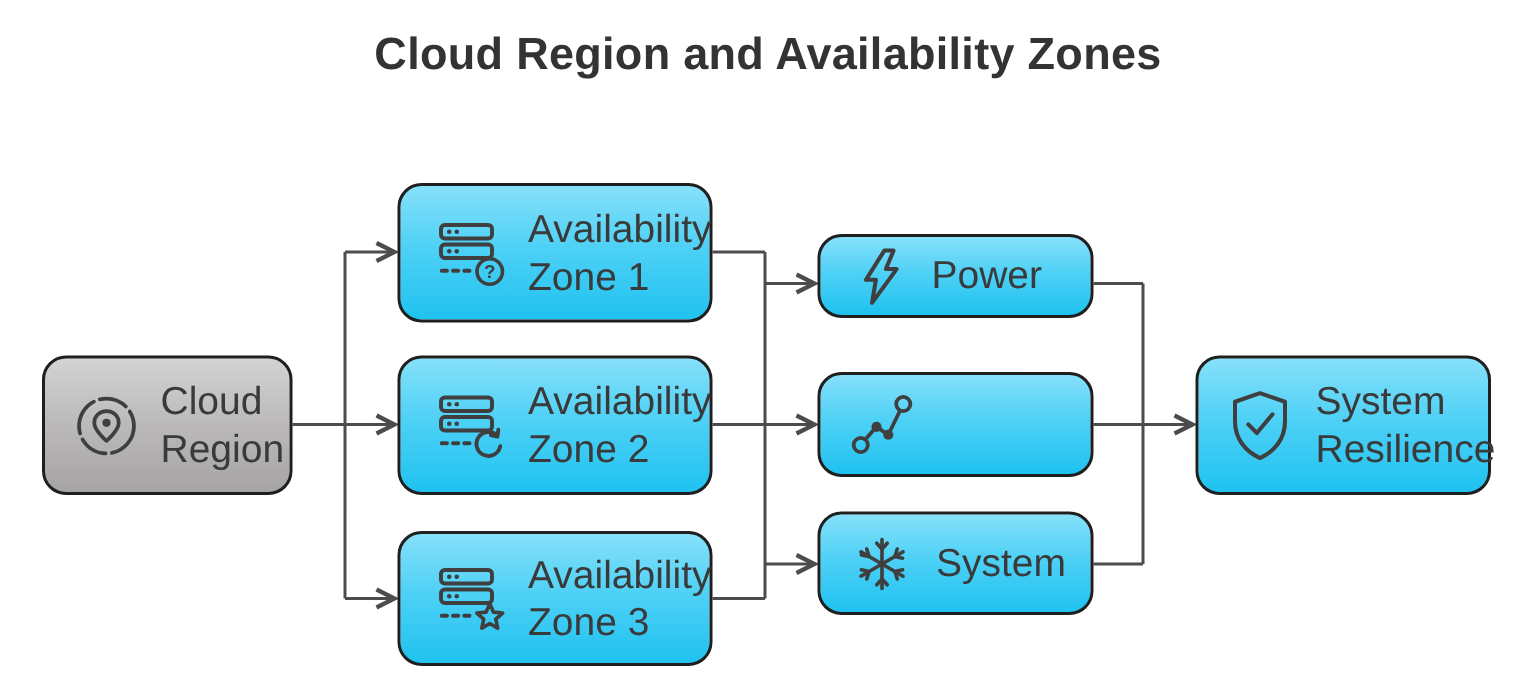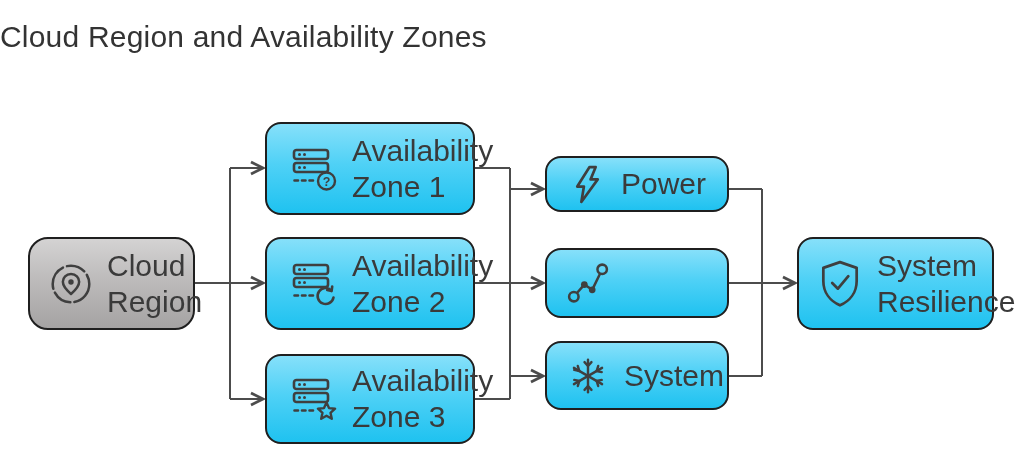--- a/index.html
+++ b/index.html
@@ -6,44 +6,43 @@
   #stage{
     position:relative;
     width:1024px;height:461px;
     background:#ffffff;
     font-family:"Liberation Sans", sans-serif;
     overflow:hidden;
   }
   .diagram-title{
     position:absolute;
     top:20px;left:0;width:100%;
-    text-align:left;
+    text-align:center;
     font-size:30px;
-    font-weight:normal;
+    font-weight:bold;
     color:#333333;
     letter-spacing:0.2px;
   }
   .node{
     position:absolute;
     display:flex;
     align-items:center;
     box-sizing:border-box;
     border:2.5px solid #1f1f1f;
     border-radius:16px;
     gap:15px;
   }
   .node.cyan{
     background:linear-gradient(180deg,#86e0fa 0%,#4fd1f6 45%,#1fc2f0 100%);
   }
   .node.gray{
     background:linear-gradient(180deg,#d4d3d3 0%,#bdbbbb 45%,#a5a3a3 100%);
-    border-radius:20px;
   }
   .node .label{
-    font-size:30px;
+    font-size:26px;
     line-height:1.2;
     color:#3a3a3a;
     white-space:pre-line;
   }
   .node .icon{display:flex;align-items:center;justify-content:center;flex:0 0 auto;}
   .node .icon svg{display:block;}
 
   
   #node-cloud-region     {left:28px;  top:237px; width:167px; height:93px; padding-left:18px; gap:13px;}
   #node-az1              {left:265px; top:122px; width:210px; height:93px; padding-left:24px;}

